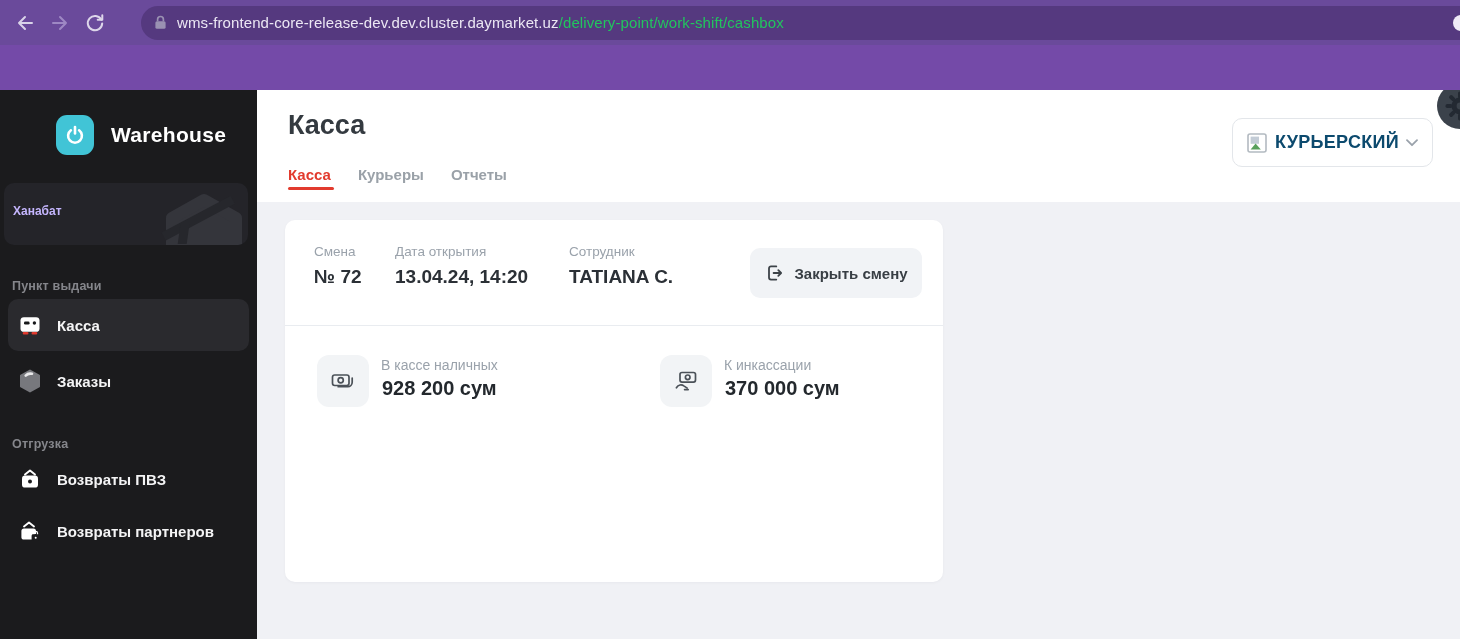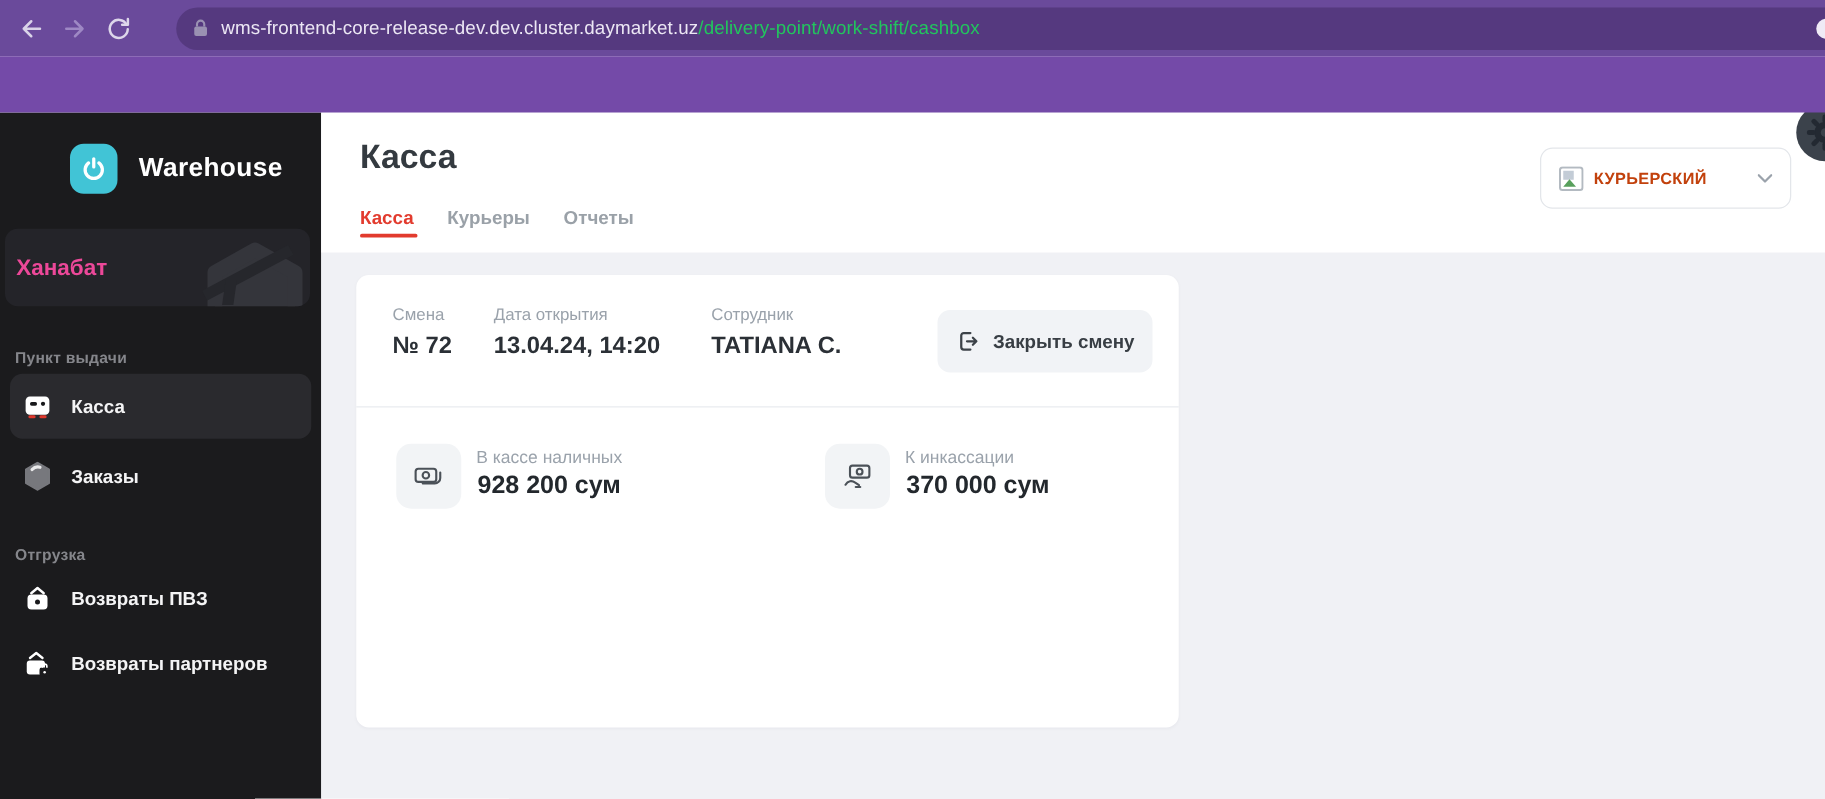--- a/index.html
+++ b/index.html
@@ -21,39 +21,39 @@
   .gear-fab{position:absolute;left:1437px;top:83px;width:46px;height:46px;border-radius:50%;
     background:#3b424b;z-index:4;display:flex;align-items:center;justify-content:center;}
   
   .app{display:flex;height:549px;}
   
   .sidebar{width:257px;flex:0 0 257px;background:#1b1b1d;color:#f4f4f5;overflow:hidden;}
   .side-logo{display:flex;align-items:center;margin:25px 0 0 12px;padding-left:44px;}
   .logo-tile{width:38px;height:40px;border-radius:11px;background:#41c4d6;display:flex;align-items:center;justify-content:center;}
   .brand{margin-left:17px;font-size:21px;font-weight:600;letter-spacing:.3px;color:#ffffff;}
   .region-card{position:relative;margin:28px 9px 0 4px;height:62px;border-radius:10px;background:#242429;overflow:hidden;}
-  .region-label{position:absolute;left:9px;top:21px;font-size:18px;font-weight:700;color:#ec4899;}
+  .region-label{position:absolute;left:9px;top:21px;font-size:12px;font-weight:700;color:#c4b5fd;}
   .region-box{position:absolute;right:-2px;top:9px;}
   .nav{margin-top:12px;}
   .nav-item{display:flex;align-items:center;height:44px;margin:0 8px;padding-left:10px;border-radius:10px;cursor:pointer;}
   .nav-item.active{background:#2a2a2e;height:52px;}
   .nav-item .ico{width:24px;display:flex;justify-content:center;flex:0 0 24px;}
   .nav-item .lbl{margin-left:15px;font-size:15px;font-weight:600;color:#f4f4f5;}
   .nav-section{padding:0 0 0 12px;font-size:12.5px;font-weight:600;color:#85868b;letter-spacing:.2px;}
   .sp-34{margin-top:34px;} .sp-8{margin-top:8px;} .sp-6{margin-top:6px;}
   
   .main{flex:1;background:#f0f1f5;display:flex;flex-direction:column;min-width:0;}
   .page-header{position:relative;height:112px;background:#ffffff;flex:0 0 112px;}
   .page-title{position:absolute;left:31px;top:20px;font-size:27px;font-weight:700;color:#343a40;margin:0;}
   .tabs{position:absolute;left:31px;top:76px;display:flex;gap:27px;}
   .tab{position:relative;font-size:15px;font-weight:600;color:#9aa1a8;cursor:pointer;}
   .tab.active{color:#e23b2e;}
   .tab.active::after{content:"";position:absolute;left:0;right:-3px;top:21px;height:3px;border-radius:2px;background:#e23b2e;}
   .dp-select{position:absolute;right:27px;top:28px;width:201px;height:49px;box-sizing:border-box;border:1px solid #e3e6ea;border-radius:10px;background:#fff;display:flex;align-items:center;padding:0 14px;cursor:pointer;}
-  .dp-select .txt{margin-left:8px;font-size:13px;font-weight:600;letter-spacing:.3px;color:#c2410c;}
+  .dp-select .txt{margin-left:8px;font-size:18px;font-weight:600;letter-spacing:.3px;color:#0c4a6e;}
   .dp-select .chev{margin-left:auto;display:flex;}
   .content{position:relative;flex:1;}
   .card{position:absolute;left:28px;top:18px;width:658px;height:362px;background:#fff;border-radius:10px;box-shadow:0 1px 3px rgba(25,30,50,.04);}
   .fld{position:absolute;}
   .fld .l{font-size:13.5px;color:#9aa2ab;}
   .fld .v{margin-top:7px;font-size:19px;font-weight:700;color:#2b3036;white-space:nowrap;}
   .fld-1{left:29px;top:24px;} .fld-2{left:110px;top:24px;} .fld-3{left:284px;top:24px;}
   .btn-close{position:absolute;left:465px;top:28px;width:172px;height:50px;border:none;border-radius:10px;background:#f1f3f6;display:flex;align-items:center;justify-content:center;gap:10px;font-family:inherit;font-size:15px;font-weight:600;color:#383e44;cursor:pointer;}
   .divider{position:absolute;left:0;right:0;top:105px;height:1px;background:#e9ecf0;}
   .stat{position:absolute;top:135px;}

